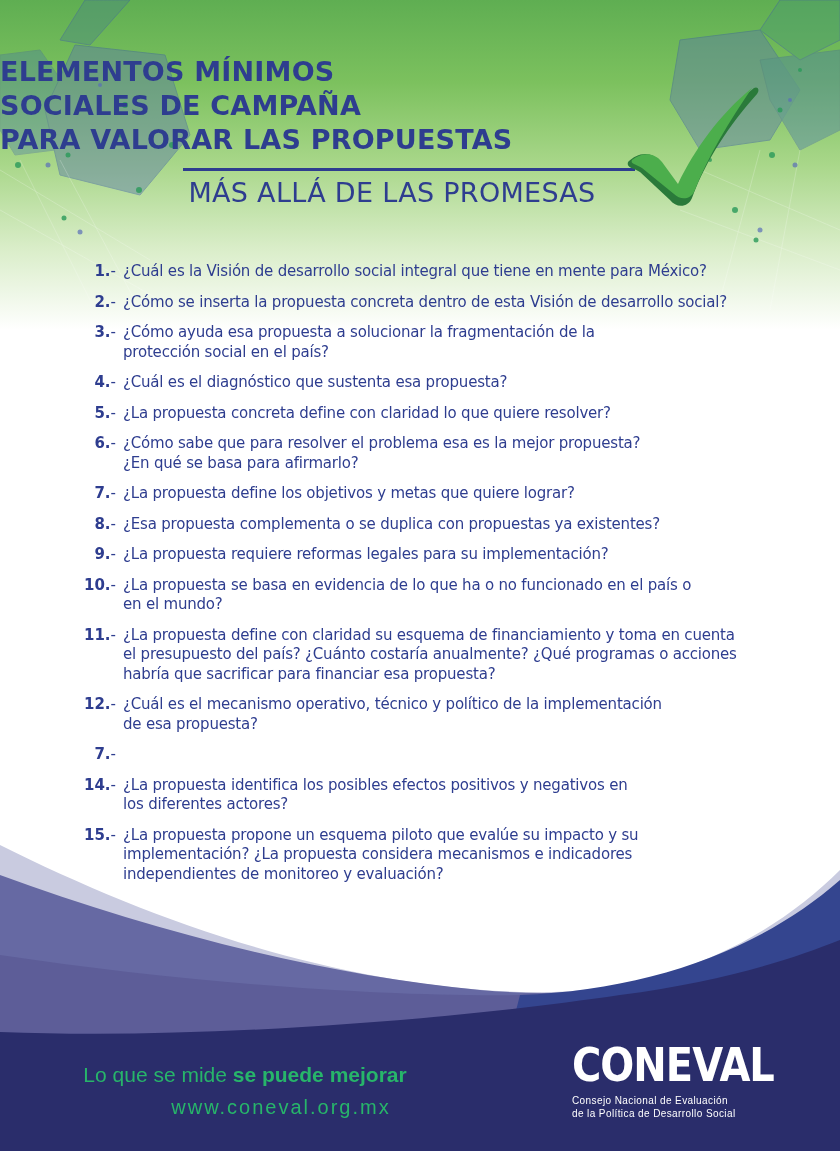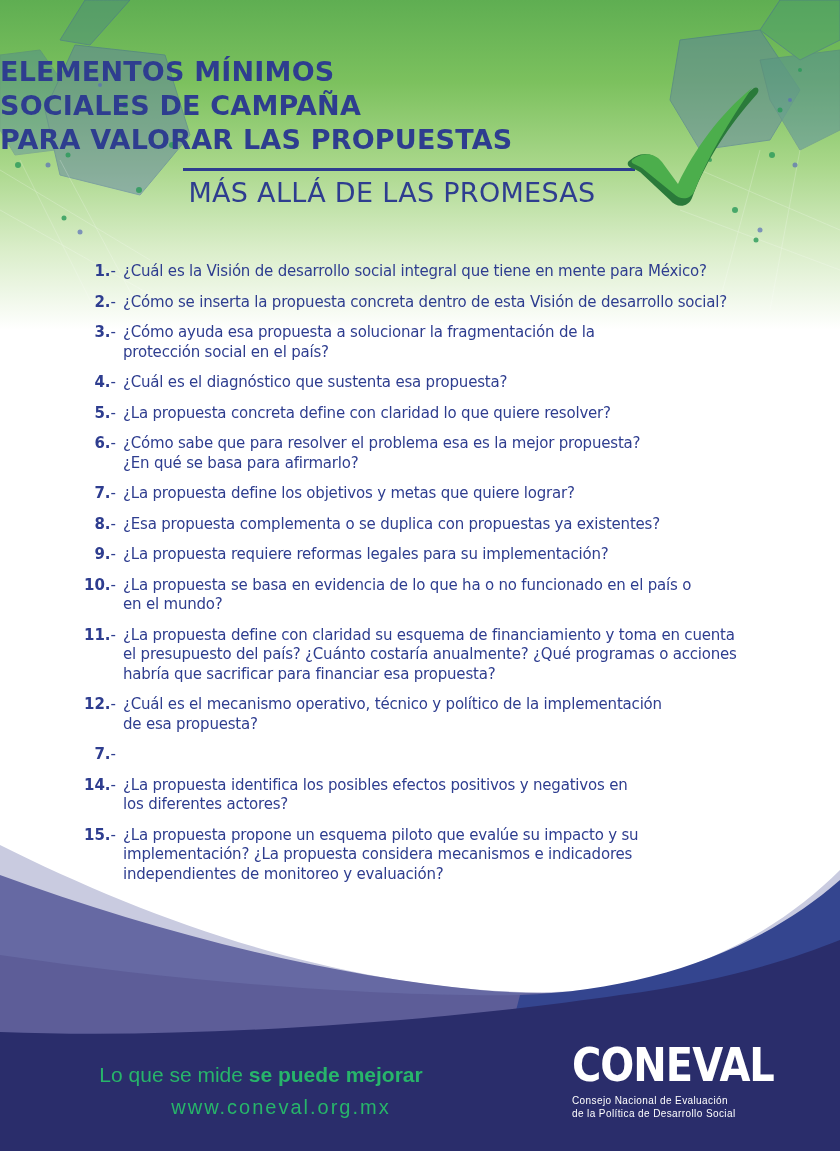--- a/index.html
+++ b/index.html
@@ -11,21 +11,21 @@
   .title-line { font-family:"DejaVu Sans", sans-serif; font-weight:bold; color:#2e3d8f; font-size:27px; line-height:34px; letter-spacing:0.2px; }
   .rule { position:absolute; left:183px; top:168px; width:452px; height:3px; background:#2e3d8f; }
   .subtitle { position:absolute; left:0; top:177px; width:784px; text-align:center; font-family:"DejaVu Sans", sans-serif; font-weight:normal; font-size:27px; color:#2e3d8f; letter-spacing:0.3px; }
   .check { position:absolute; left:620px; top:80px; width:140px; height:130px; }
   .list { position:absolute; left:74px; top:262px; width:720px; }
   .item { display:flex; align-items:flex-start; margin-bottom:11px; }
   .num { width:42px; text-align:right; padding-right:7px; flex:none; font-family:"DejaVu Sans", sans-serif; font-weight:bold; color:#2e3d8f; font-size:15px; line-height:19.5px; }
   .num .dash { font-weight:normal; }
   .txt { font-family:"DejaVu Sans", sans-serif; color:#2e3d8f; font-size:15px; line-height:19.5px; white-space:pre-line; letter-spacing:-0.2px; }
   .waves { position:absolute; left:0; top:820px; width:840px; height:331px; }
-  .footer-slogan { position:absolute; left:0; top:1063px; width:490px; text-align:center; font-family:"Liberation Sans", sans-serif; color:#27b56a; font-size:21px;padding-left:16px; }
+  .footer-slogan { position:absolute; left:0; top:1063px; width:490px; text-align:center; font-family:"Liberation Sans", sans-serif; color:#27b56a; font-size:21px; }
   .footer-slogan b { font-weight:bold; }
   .footer-url { position:absolute; left:0; top:1096px; width:490px; text-align:center; font-family:"Liberation Sans", sans-serif; color:#27b56a; font-size:20px; letter-spacing:2px;margin-left:36px; }
   .logo { position:absolute; left:572px; top:1040px; width:200px; }
   .logo-word { font-family:"DejaVu Sans", sans-serif; font-weight:bold; color:#ffffff; font-size:40px; letter-spacing:-1px; line-height:44px; transform:scaleY(1.15); transform-origin:left top; }
   .logo-sub { font-family:"Liberation Sans", sans-serif; color:#ffffff; font-size:10px; line-height:13px; margin-top:10px; letter-spacing:0.4px; }
 </style>
 </head>
 <body>
 
 <div class="bg-top"></div>

